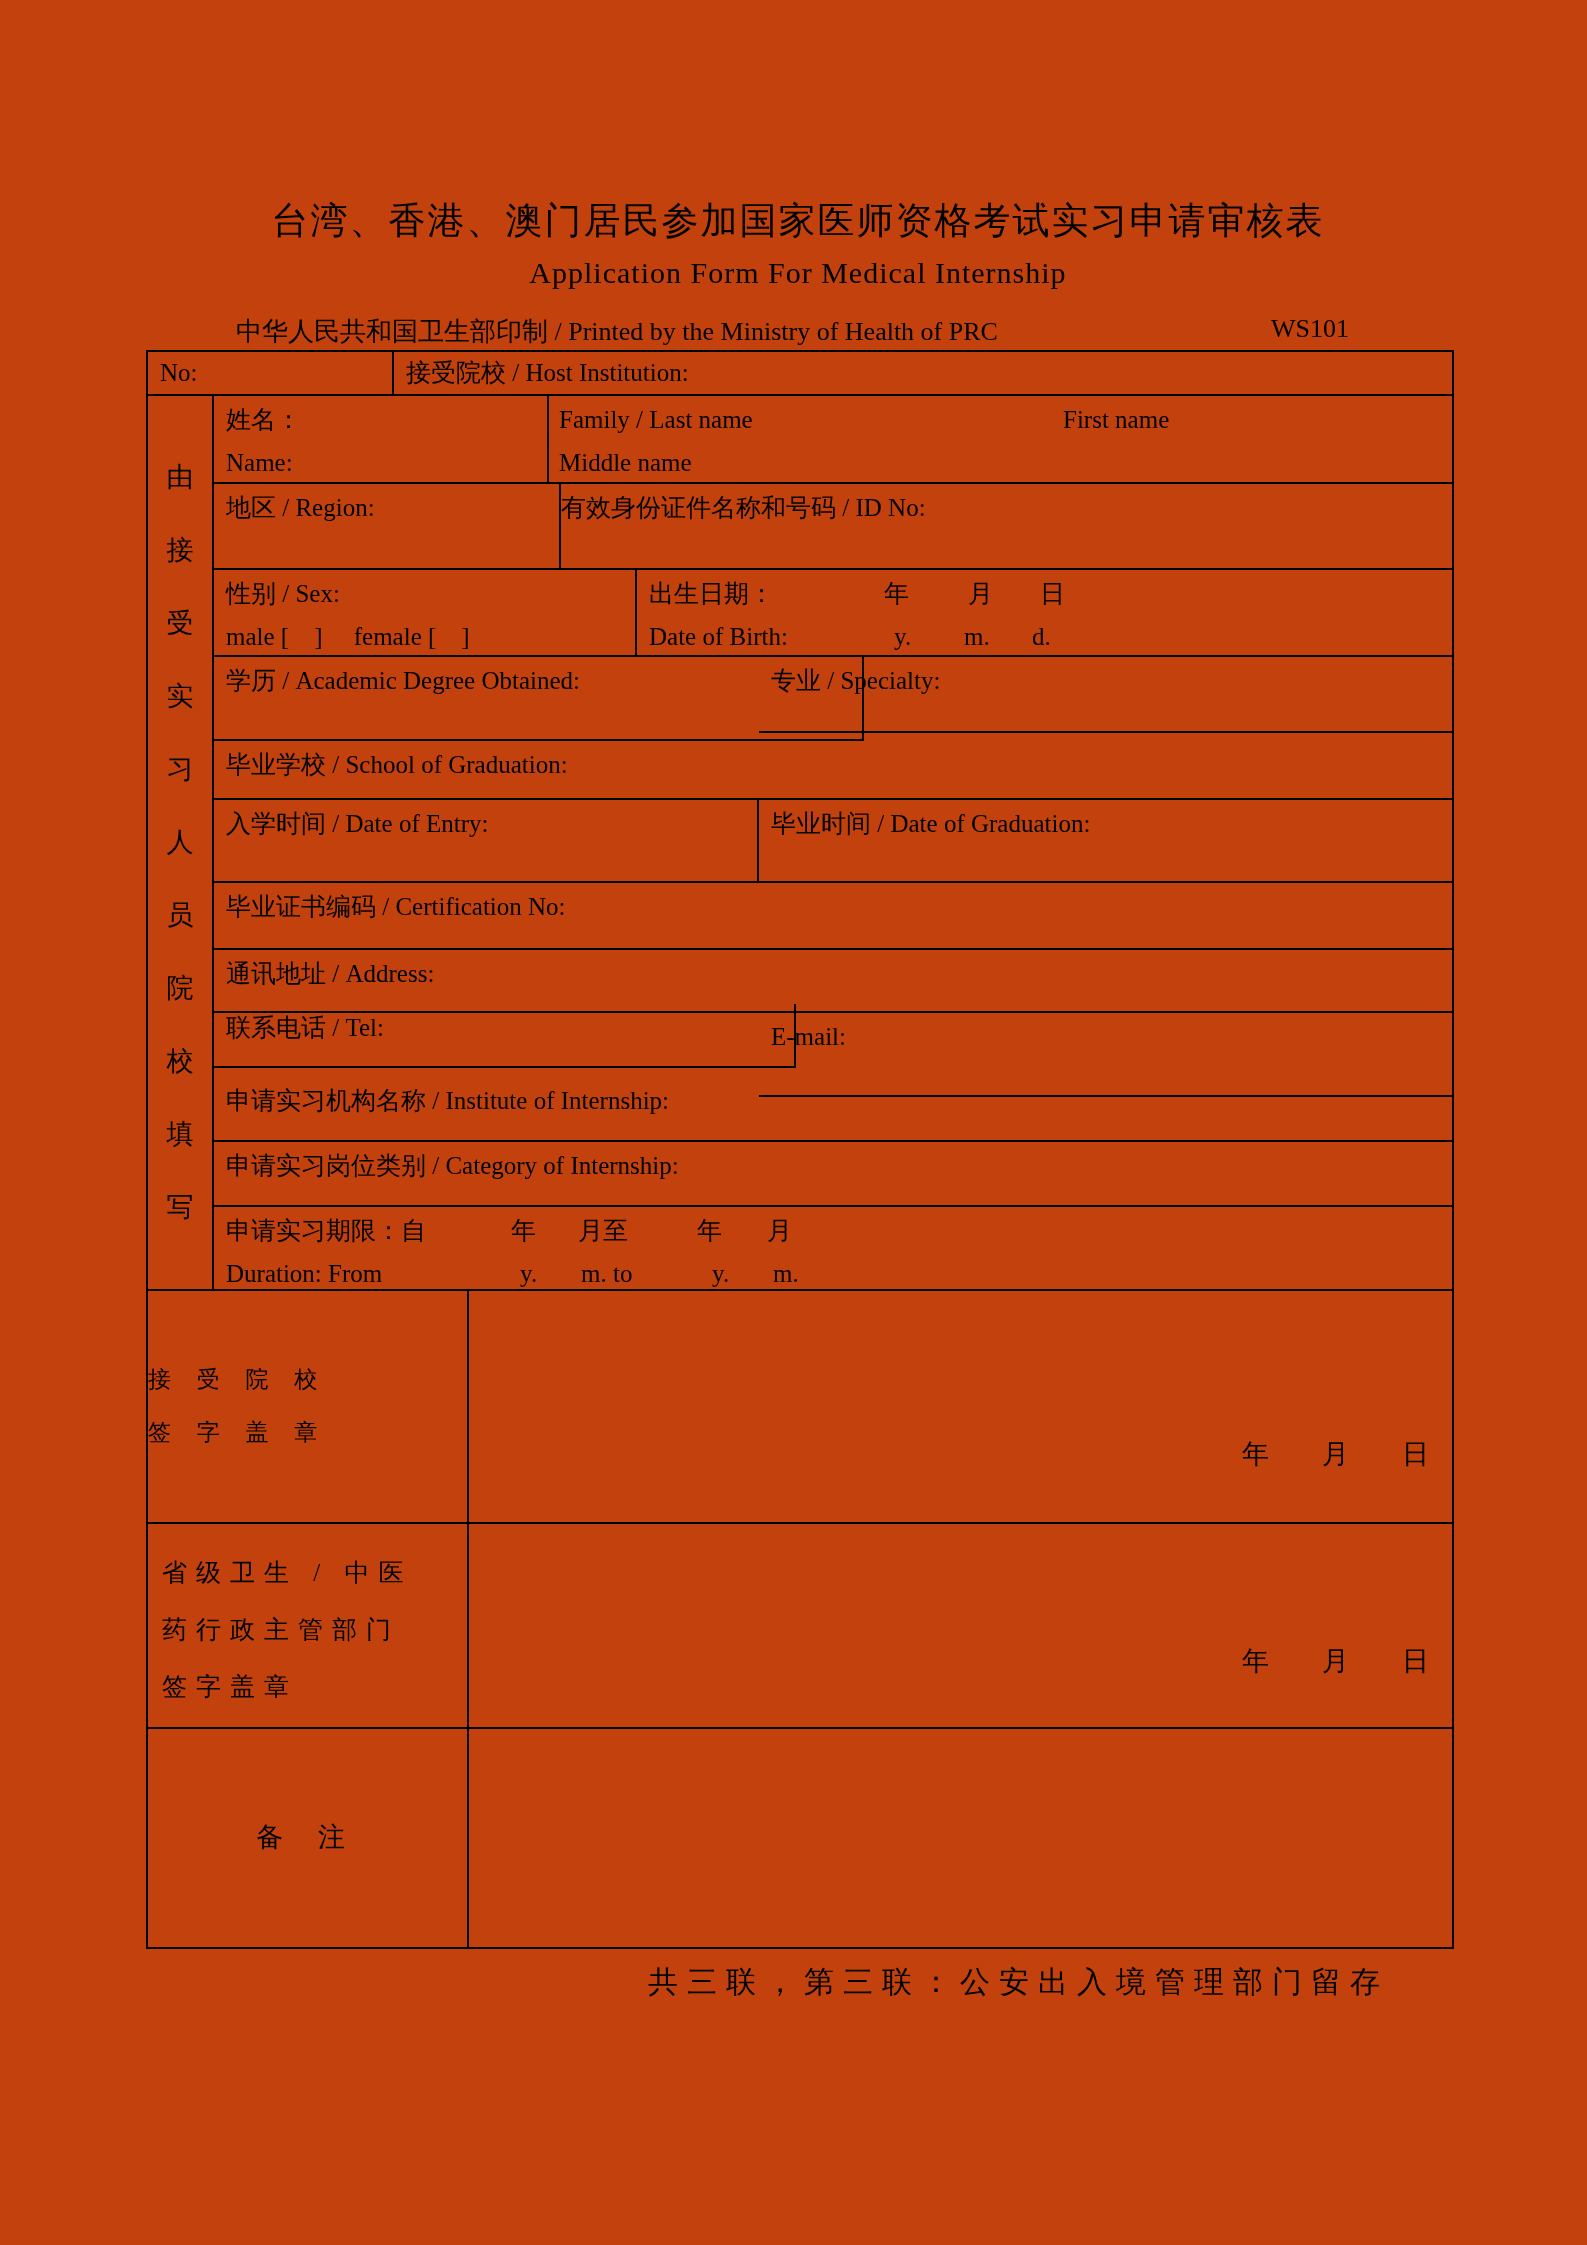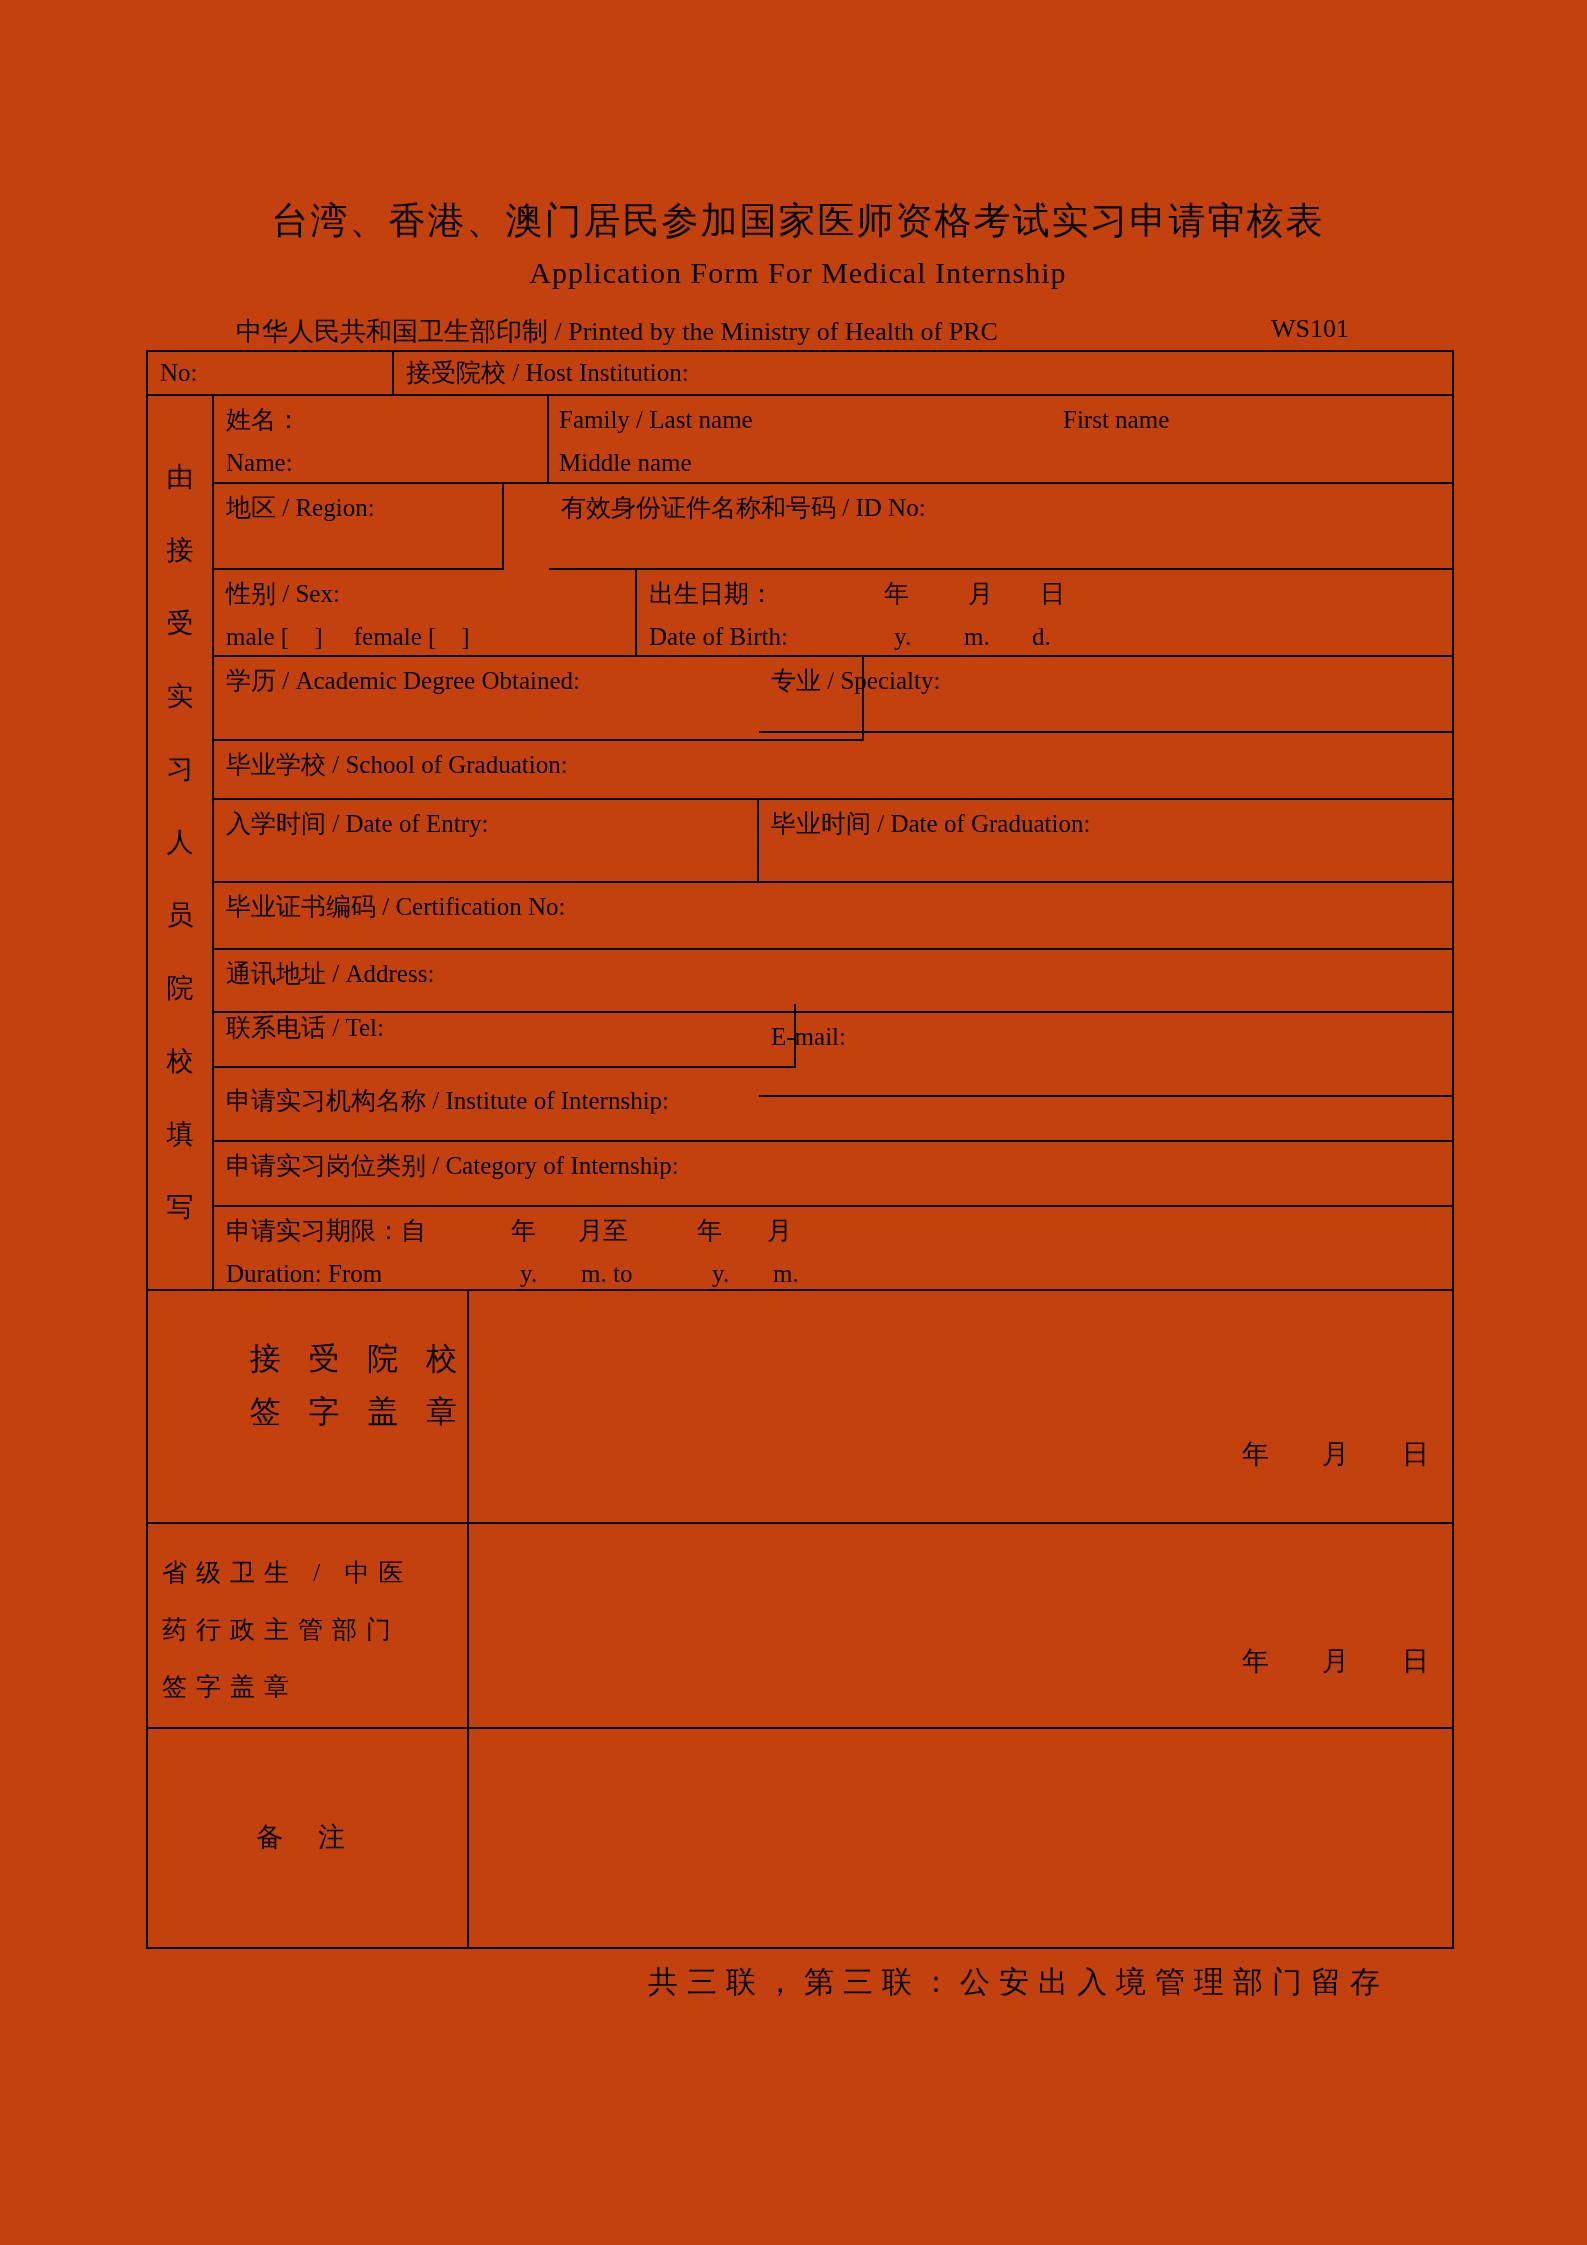--- a/index.html
+++ b/index.html
@@ -34,21 +34,21 @@
   .no-r { border-right:none; }
   .no-b { border-bottom:none; }
   .no-pad { padding:0; }
   .tok { position:absolute; white-space:nowrap; }
   
   .v-col {
     display:flex; flex-direction:column; justify-content:space-evenly; align-items:center;
     padding:26px 0; font-size:27px;
   }
   
-  .sig-label-1 { text-align:right; padding:41px 0 0 0; line-height:53px; font-size:31px; letter-spacing:10px; }
+  .sig-label-1 { text-align:left; padding:62px 0 0 0; line-height:53px; font-size:23px; letter-spacing:10px; }
   .sig-label-2 { padding:20px 0 0 14px; line-height:57px; font-size:25px; letter-spacing:9px; }
   .remarks-label { display:flex; align-items:center; justify-content:center; font-size:27px; letter-spacing:14px; padding:0; }
   .date-marks { position:absolute; right:10px; font-size:27px; letter-spacing:13px; white-space:nowrap; }
   
   .footer-note { position:absolute; left:648px; top:1962px; font-size:30px; letter-spacing:9px; white-space:nowrap; }
 </style>
 </head>
 <body>
 
 <div class="page">
@@ -84,21 +84,21 @@
     <div class="cell no-pad" style="left:66px;top:44px;width:335px;height:88px;">
       <span class="tok" style="left:12px;top:8px;">姓名：</span>
       <span class="tok" style="left:12px;top:51px;">Name:</span>
     </div>
     <div class="cell no-r no-pad" style="left:401px;top:44px;width:903px;height:88px;">
       <span class="tok" style="left:10px;top:8px;">Family / Last name</span>
       <span class="tok" style="left:514px;top:8px;">First name</span>
       <span class="tok" style="left:10px;top:51px;">Middle name</span>
     </div>
 
-    <div class="cell" style="left:66px;top:132px;width:290px;height:86px;">
+    <div class="cell" style="left:66px;top:132px;width:347px;height:86px;">
       <span>地区 / Region:</span>
     </div>
     <div class="cell no-r" style="left:401px;top:132px;width:903px;height:86px;">
       <span>有效身份证件名称和号码 / ID No:</span>
     </div>
 
     <div class="cell no-pad" style="left:66px;top:218px;width:423px;height:87px;">
       <span class="tok" style="left:12px;top:8px;">性别 / Sex:</span>
       <span class="tok" style="left:12px;top:51px;">male [　]　 female [　]</span>
     </div>

